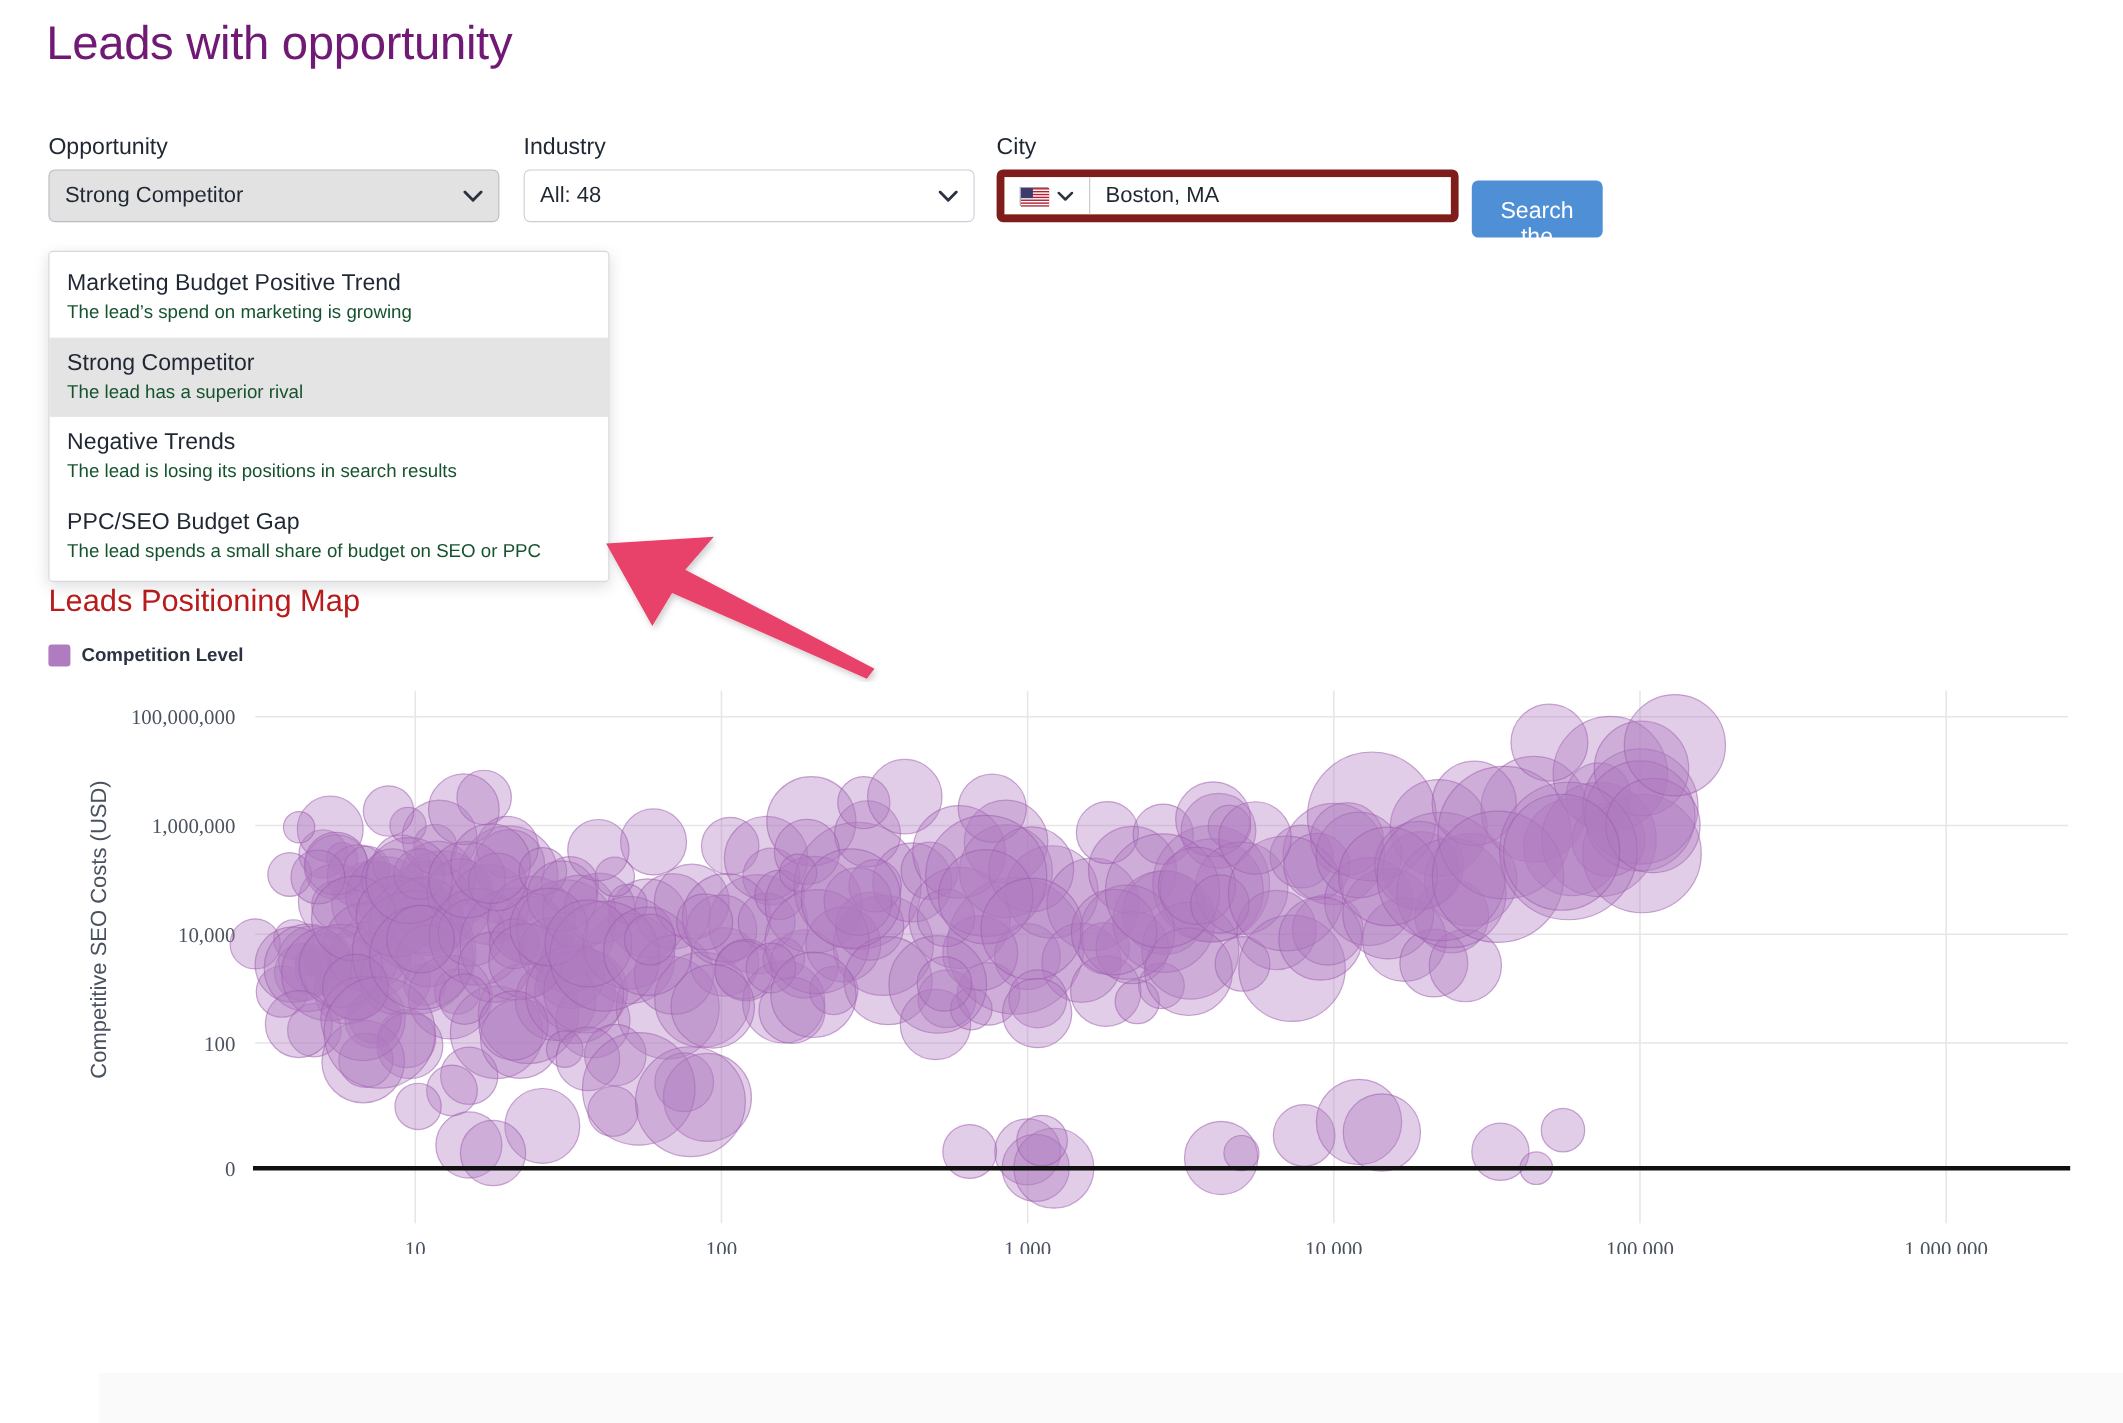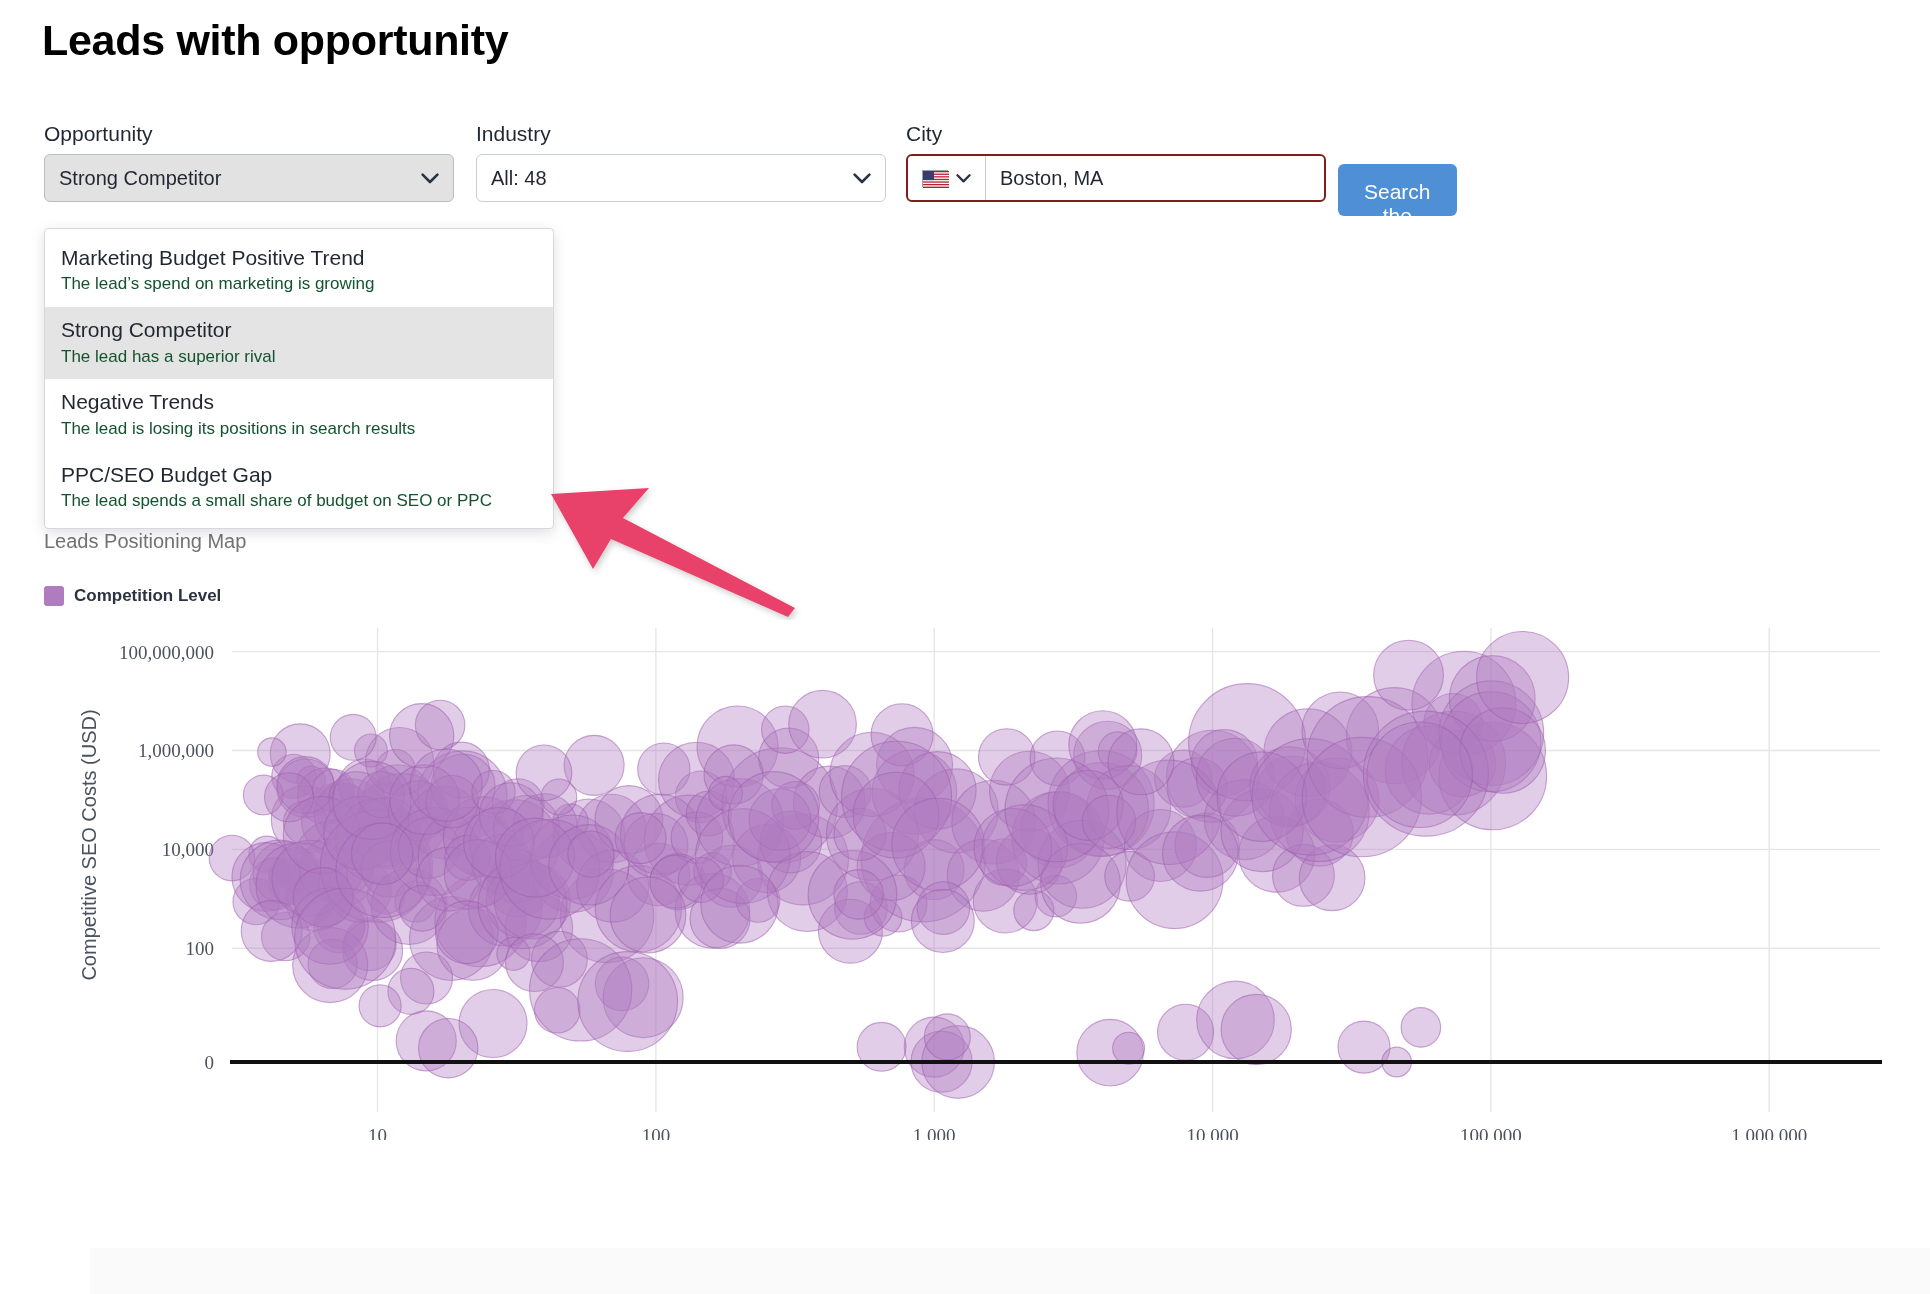--- a/index.html
+++ b/index.html
@@ -9,21 +9,21 @@
     background:#ffffff;
     font-family:"Liberation Sans", sans-serif;
     color:#111b2b;
     overflow:hidden;
     position:relative;
   }
 
   
   .page-title{
     position:absolute; left:42px; top:16px;
-    font-size:43px; font-weight:700; color:#000000;
+    font-size:43px; font-weight:400; color:#701a75;
     letter-spacing:-0.3px;
   }
 
   
   .filters{ position:absolute; left:44px; top:122px; }
   .field-label{
     font-size:21px; color:#1f2733; margin-bottom:8px; display:block;
   }
   .f-opportunity{ position:absolute; left:0; top:0; width:410px; }
   .f-industry{ position:absolute; left:432px; top:0; width:410px; }
@@ -37,21 +37,21 @@
     position:relative; cursor:pointer;
   }
   .select-box.active{ background:#e2e2e2; border-color:#b8bcc4; }
   .select-box .val{ flex:1; overflow:hidden; white-space:nowrap; }
   .chev{ width:18px; height:11px; flex:0 0 auto; }
   .chev svg{ display:block; }
 
   
   .city-combo{
     display:flex; align-items:stretch;
-    border:2px solid #7f1d1d; border-radius:6px; overflow:hidden;
+    border:7px solid #7f1d1d; border-radius:6px; overflow:hidden;
     height:48px; background:#a16207; width:420px;
   }
   .flag-select{
     width:78px; display:flex; align-items:center; justify-content:center;
     gap:8px; border-right:1px solid #c9ced6; cursor:pointer; background:#fff;
   }
   .flag{
     width:26px; height:17px; display:block; border:0.5px solid #9aa0aa;
   }
   .city-input{
@@ -93,21 +93,21 @@
   }
   .info-icon{ width:19px; height:19px; display:block; }
   .stat-val{
     font-size:44px; font-weight:700; color:#2b3340; margin-top:24px;
     letter-spacing:-0.5px;
   }
 
   
   .chart-title{
     position:absolute; left:44px; top:530px;
-    font-size:20px; color:#737373; font-weight:400;
+    font-size:28px; color:#b91c1c; font-weight:400;
   }
   .legend{ position:absolute; left:44px; top:586px; display:flex; gap:10px; }
   .legend-swatch{ width:20px; height:20px; background:#b07cc0; border-radius:3px; }
   .legend-label{ font-size:17px; color:#2b3340; font-weight:700; }
 
   .plot-wrap{ position:absolute; left:0; top:620px; width:1639px; height:520px; }
   .plot-svg{ display:block; }
 
   .axis-x-title{
     position:absolute; left:0; right:0; top:1250px; text-align:center;

